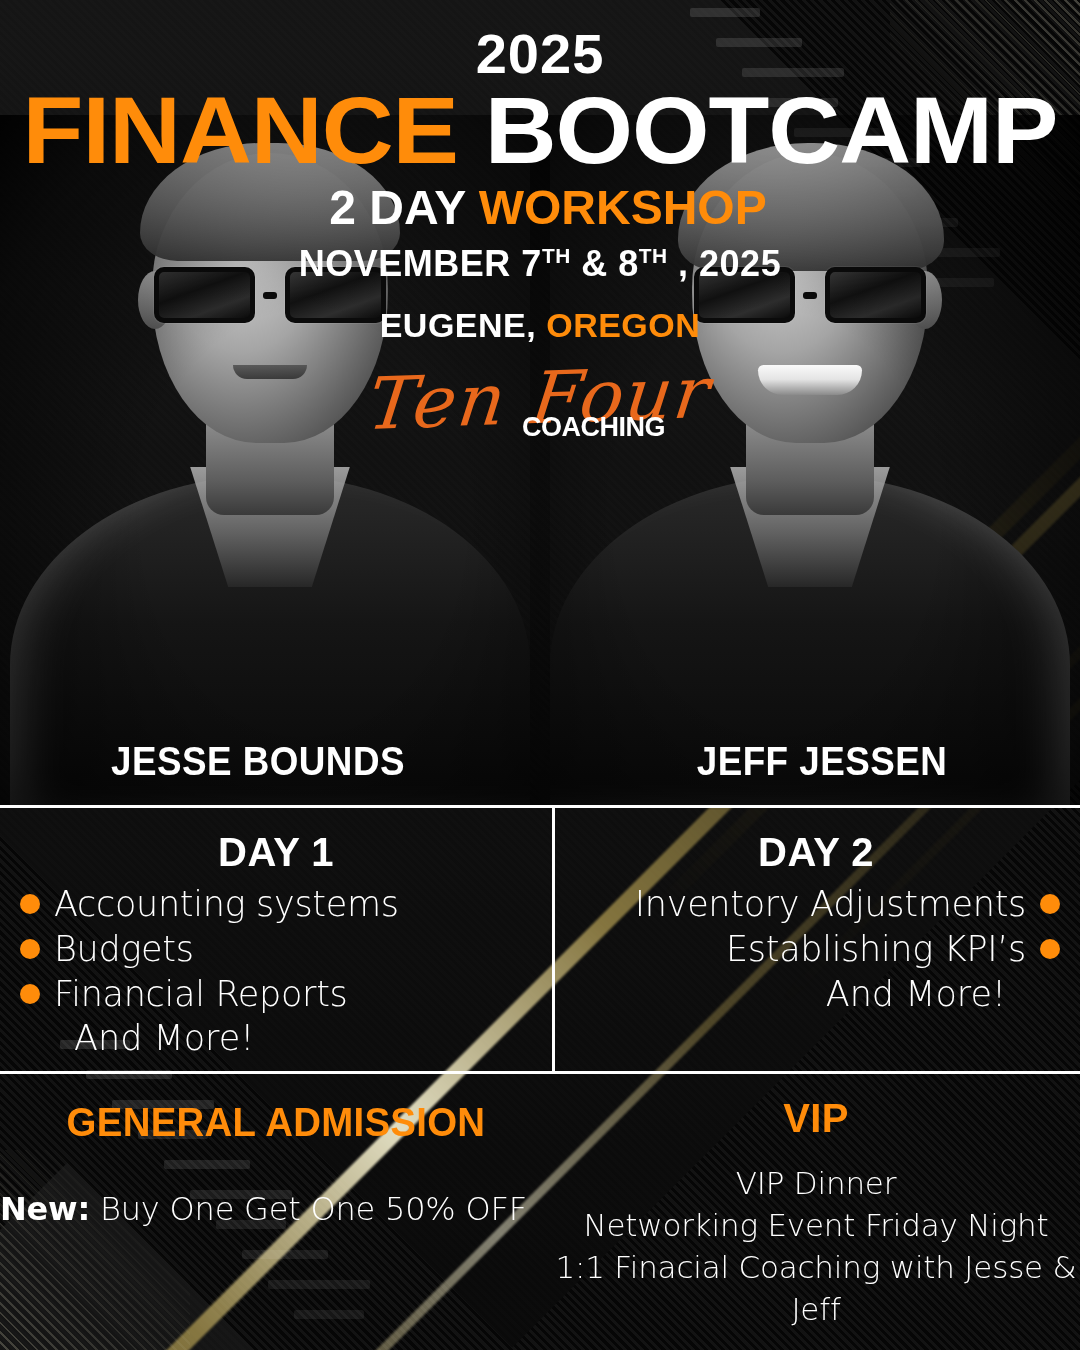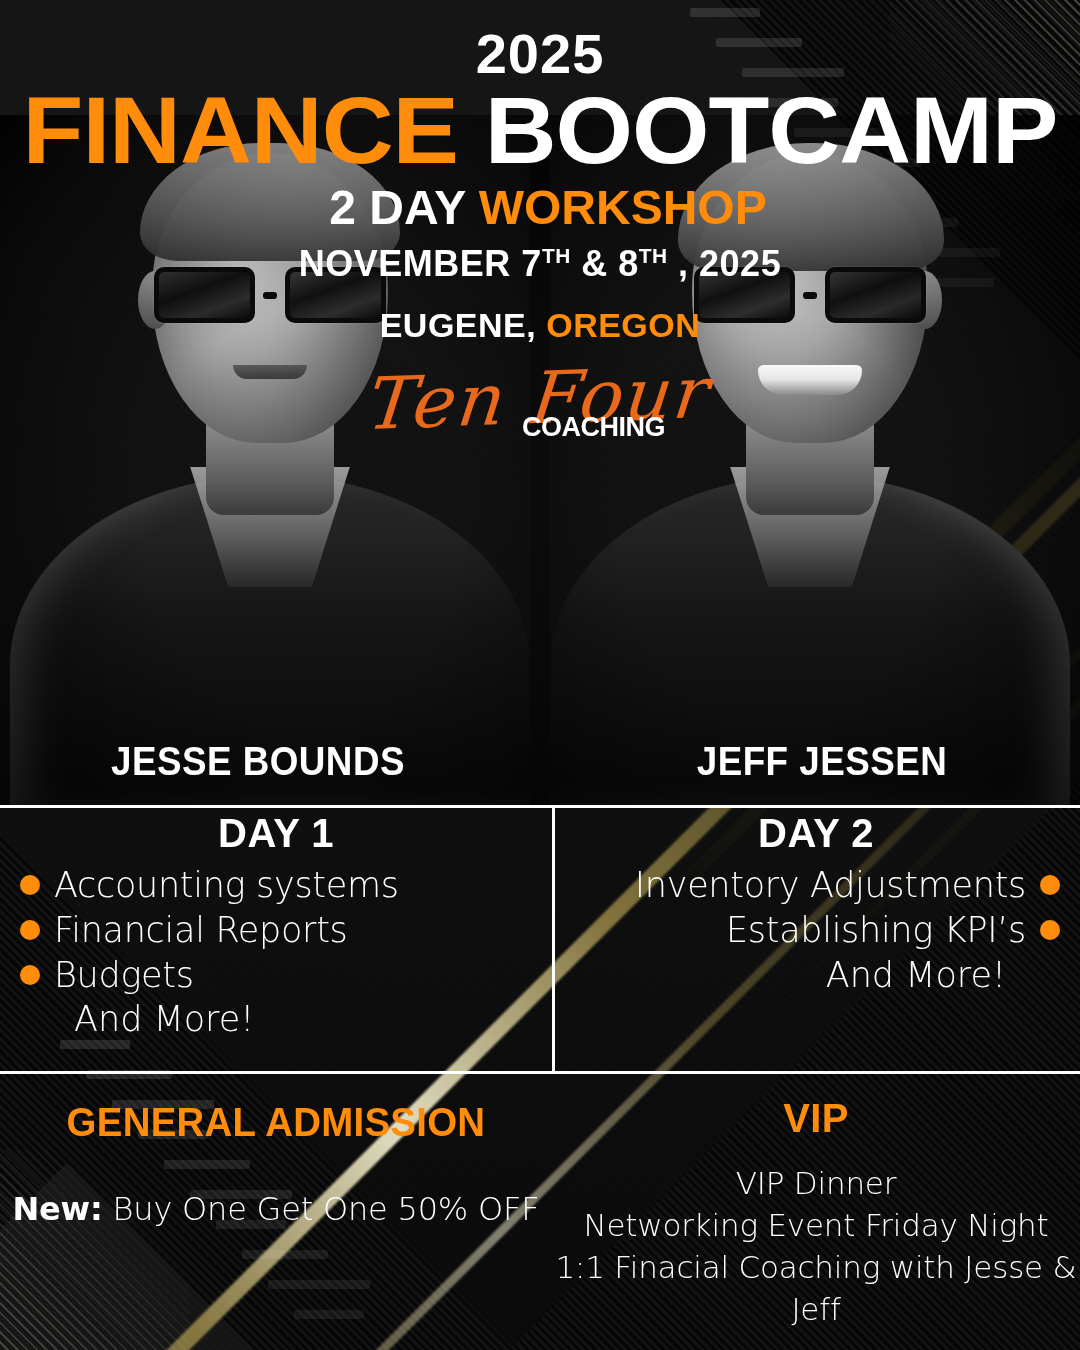--- a/index.html
+++ b/index.html
@@ -255,21 +255,21 @@
   .rule-h{ position:absolute; left:0; width:1080px; height:3px; background:#fff; z-index:40; }
   .rule-h.r1{ top:805px; }
   .rule-h.r2{ top:1071px; }
   .rule-v{ position:absolute; top:808px; left:552px; width:3px; height:263px; background:#fff; z-index:40; }
 
   
   .days{
     position:absolute; top:808px; left:0; width:1080px; height:263px;
     z-index:30; display:flex;
   }
-  .day{ position:relative; padding-top:5px; }
+  .day{ position:relative; padding-top:24px; }
   .day.d1{ width:552px; }
   .day.d2{ width:528px; }
 
   .day-title{
     text-align:center; color:#fff;
     font-size:40px; font-weight:800; letter-spacing:.5px;
     line-height:1; margin-bottom:10px;
   }
   .day-list{ list-style:none; }
   .day-list li{
@@ -300,21 +300,21 @@
   .tk.ga { width:552px; padding-top:28px; }
   .tk.vip{ width:528px; padding-top:24px; }
 
   .tk-title{
     text-align:center; color:#FF8C0A;
     font-size:40px; font-weight:800; letter-spacing:.3px; line-height:1;
   }
   .tk.ga .tk-title{ transform:scaleX(.96); }
 
   .ga-offer{
-    margin-top:48px; text-align:center;
+    margin-top:48px; text-align:left;
     color:#fff; font-size:32px; font-weight:300;
     font-family:"DejaVu Sans", sans-serif;
     line-height:1.2; letter-spacing:-.2px;
   }
   .ga-offer b{ font-weight:800; }
 
   .vip-list{ margin-top:24px; text-align:center; list-style:none; }
   .vip-list li{
     color:#fff; font-size:31px; font-weight:300; line-height:1.36;
     font-family:"DejaVu Sans", sans-serif; letter-spacing:-.2px;
@@ -446,25 +446,25 @@
 
     <div class="day d1">
       <div class="day-title">DAY 1</div>
       <ul class="day-list">
         <li>
           <span class="dot"></span>
           <span>Accounting systems</span>
         </li>
         <li>
           <span class="dot"></span>
-          <span>Financial Reports</span>
+          <span>Budgets</span>
         </li>
         <li>
           <span class="dot"></span>
-          <span>Budgets</span>
+          <span>Financial Reports</span>
         </li>
       </ul>
       <div class="more">And More!</div>
     </div>
 
     <div class="day d2">
       <div class="day-title">DAY 2</div>
       <ul class="day-list">
         <li>
           <span>Inventory Adjustments</span>

